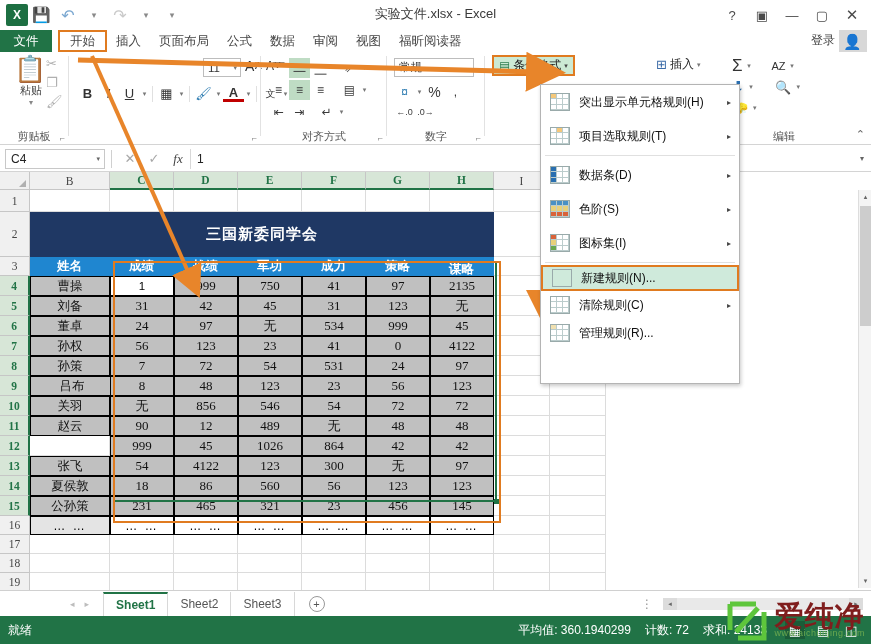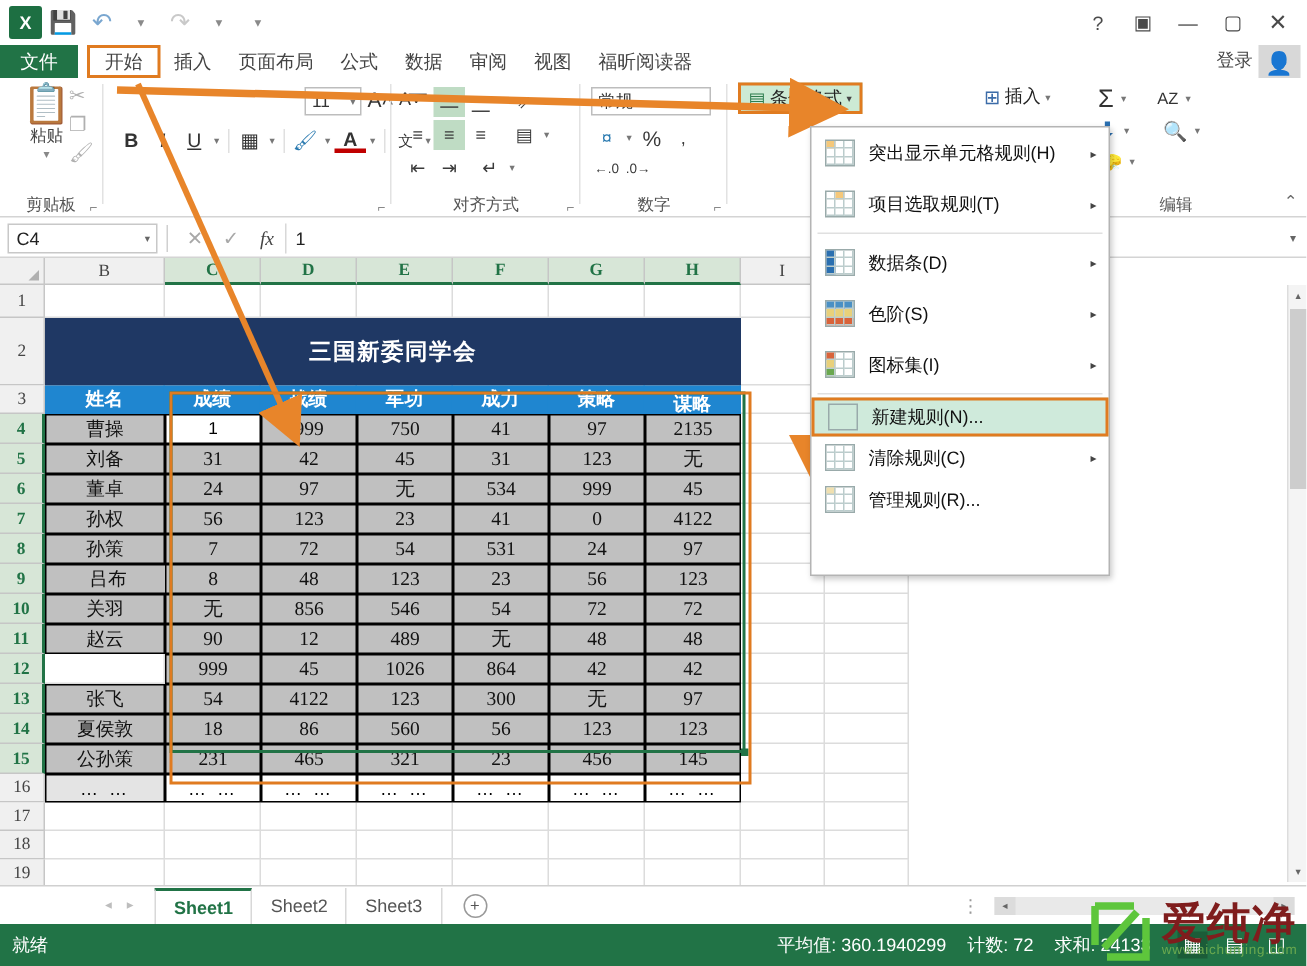--- a/index.html
+++ b/index.html
@@ -374,20 +374,21 @@
   <div class="titlebar">
     <div class="qat">
       <div class="excel-logo">X</div>
       <div class="qat-item qat-save">💾</div>
       <div class="qat-item qat-undo">↶</div>
       <div class="qat-item qat-tiny">▾</div>
       <div class="qat-item qat-redo">↷</div>
       <div class="qat-item qat-tiny">▾</div>
       <div class="qat-item qat-tiny">▾</div>
     </div>
+    <div class="win-title">实验文件.xlsx - Excel</div>
     <div class="win-btns">
       <div class="win-btn">?</div>
       <div class="win-btn">▣</div>
       <div class="win-btn">—</div>
       <div class="win-btn">▢</div>
       <div class="win-btn close">✕</div>
     </div>
   </div>
 
   <div class="tabbar">

